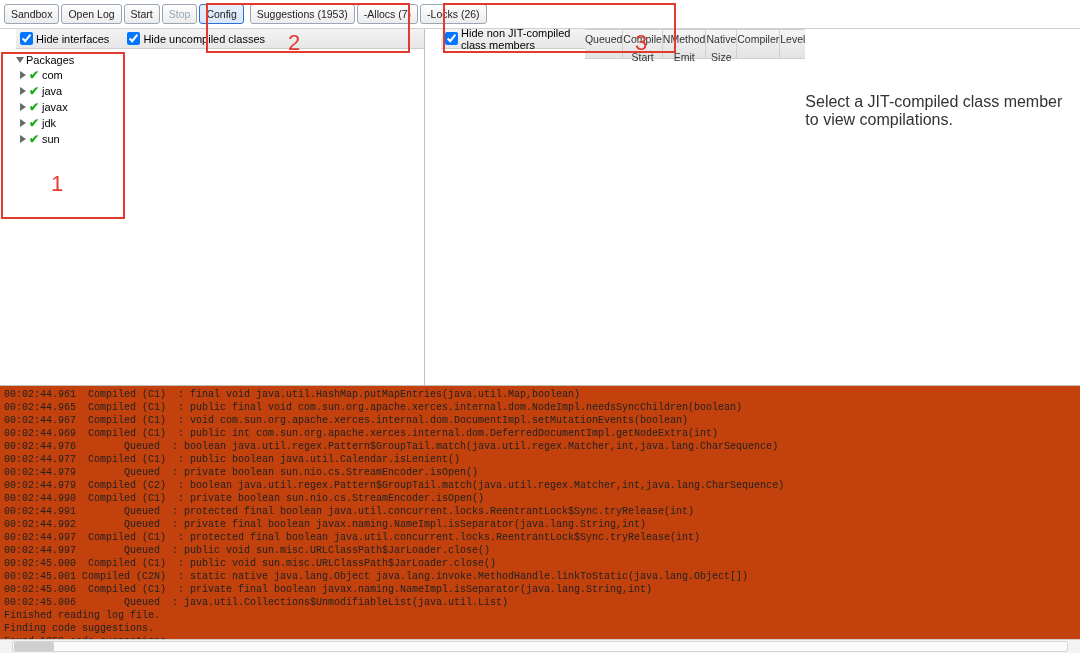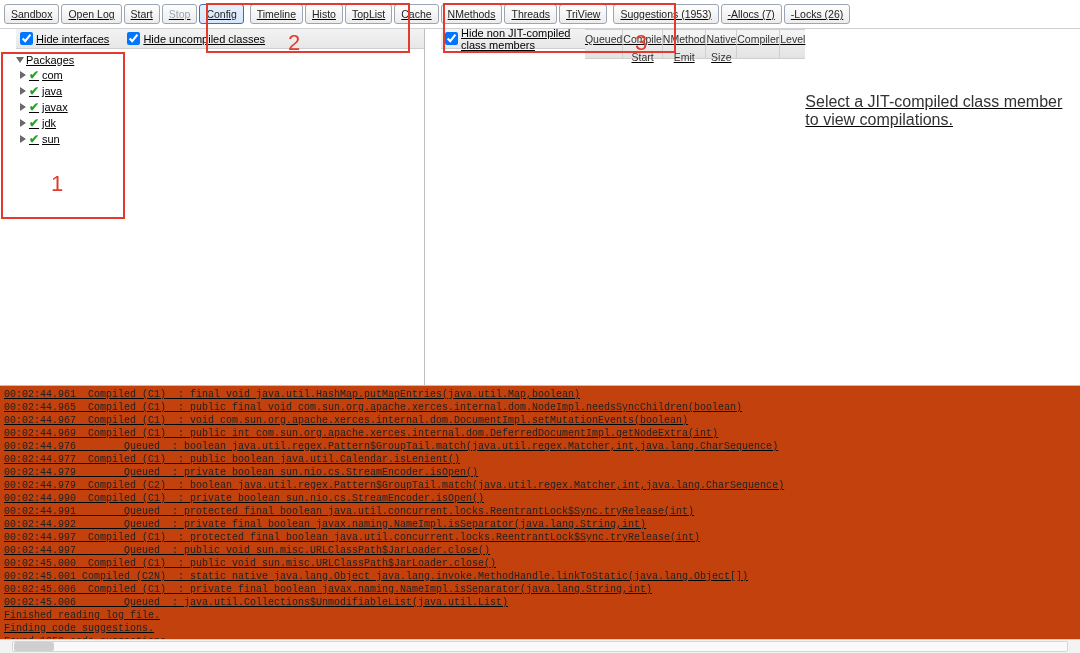--- a/index.html
+++ b/index.html
@@ -2,21 +2,21 @@
 <html><head>
 <meta charset="utf-8">
 <style>
 * { box-sizing: border-box; margin: 0; padding: 0; }
 html, body { width: 1080px; height: 653px; font-family: Arial, Helvetica, sans-serif; font-size: 11px; background: #fff; overflow: hidden; }
 .btn { display: inline-block; padding: 2px 6px; margin: 1px 1px; border: 1px solid #9aa6b2; border-radius: 3px; background: linear-gradient(#fefefe,#ececec); color: #222; cursor: pointer; font-size: 10.5px; line-height: 14px; }
 .btn.selected { border-color: #2d6fd2; background: linear-gradient(#e8f0fb,#d6e6fb); }
 .btn.disabled { color: #9aa6b2; cursor: default; }
 .toolbar { padding: 3px 3px; white-space: nowrap; display:flex; flex-wrap:nowrap; }
 .grp { display:inline-flex; margin-right: 4px; }
-.app { display:flex; flex-direction:column; height:100%;text-decoration:underline; }
+.app { display:flex; flex-direction:column; height:100%; }
 .split-h { display:flex; flex:1; min-height:0; border-top:1px solid #d0d0d0; }
 .panel-left { width: 425px; display:flex; flex-direction:column; border-right:1px solid #bfbfbf; }
 .panel-right { flex:1; display:flex; flex-direction:row; }
 .optrow { background: linear-gradient(#f3f3f3,#e7e7e7); border-bottom:1px solid #cfcfcf; padding: 2px 4px; display:flex; gap:18px; align-items:center; height:20px;margin-left:16px; }
 .optrow label { display:flex; align-items:center; gap:3px; cursor:pointer; }
 .tree { flex:1; overflow:auto; padding: 4px 2px; position:relative; }
 .tree-root-label { display:flex; align-items:center; gap:2px; padding:1px 14px; }
 .tree-item { display:flex; align-items:center; gap:2px; padding: 1px 2px 1px 18px; }
 .arrow { width:0; height:0; border-top:4px solid transparent; border-bottom:4px solid transparent; border-left:6px solid #6a6a6a; display:inline-block; }
 .arrow.down { border-left:4px solid transparent; border-right:4px solid transparent; border-top:6px solid #6a6a6a; border-bottom:none; }
@@ -39,29 +39,20 @@
 
 <div class="app">
 
   <div class="toolbar">
     <span class="grp" id="tg1">
         <span class="btn">Sandbox</span>
         <span class="btn">Open Log</span>
         <span class="btn">Start</span>
         <span class="btn disabled">Stop</span>
         <span class="btn selected">Config</span>
-      </span>
-    <span class="grp" id="tg2">
-        <span class="btn">Timeline</span>
-        <span class="btn">Histo</span>
-        <span class="btn">TopList</span>
-        <span class="btn">Cache</span>
-        <span class="btn">NMethods</span>
-        <span class="btn">Threads</span>
-        <span class="btn">TriView</span>
       </span>
     <span class="grp" id="tg3">
         <span class="btn">Suggestions (1953)</span>
         <span class="btn">-Allocs (7)</span>
         <span class="btn">-Locks (26)</span>
       </span>
   </div>
 
   <div class="split-h">
 

